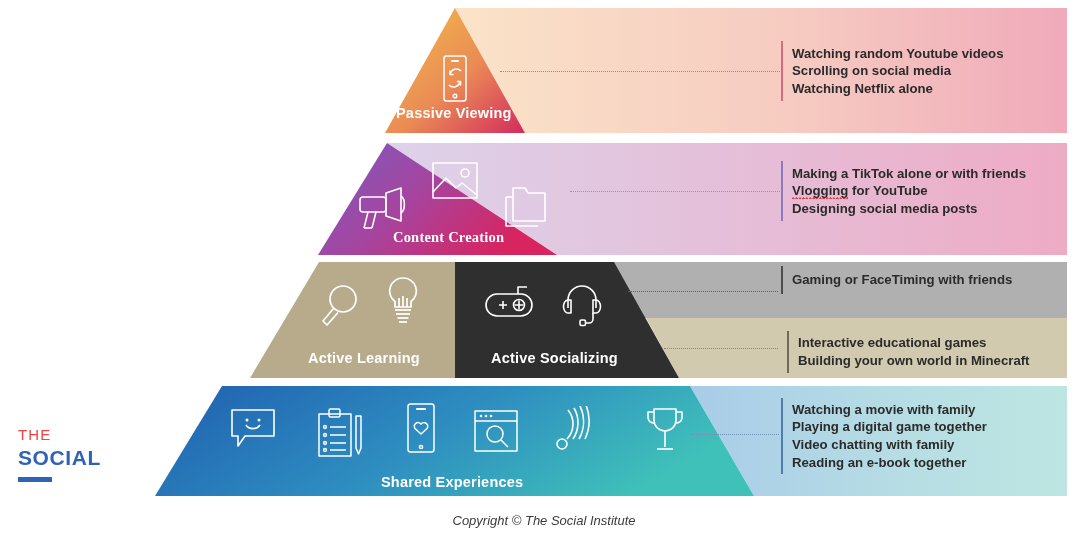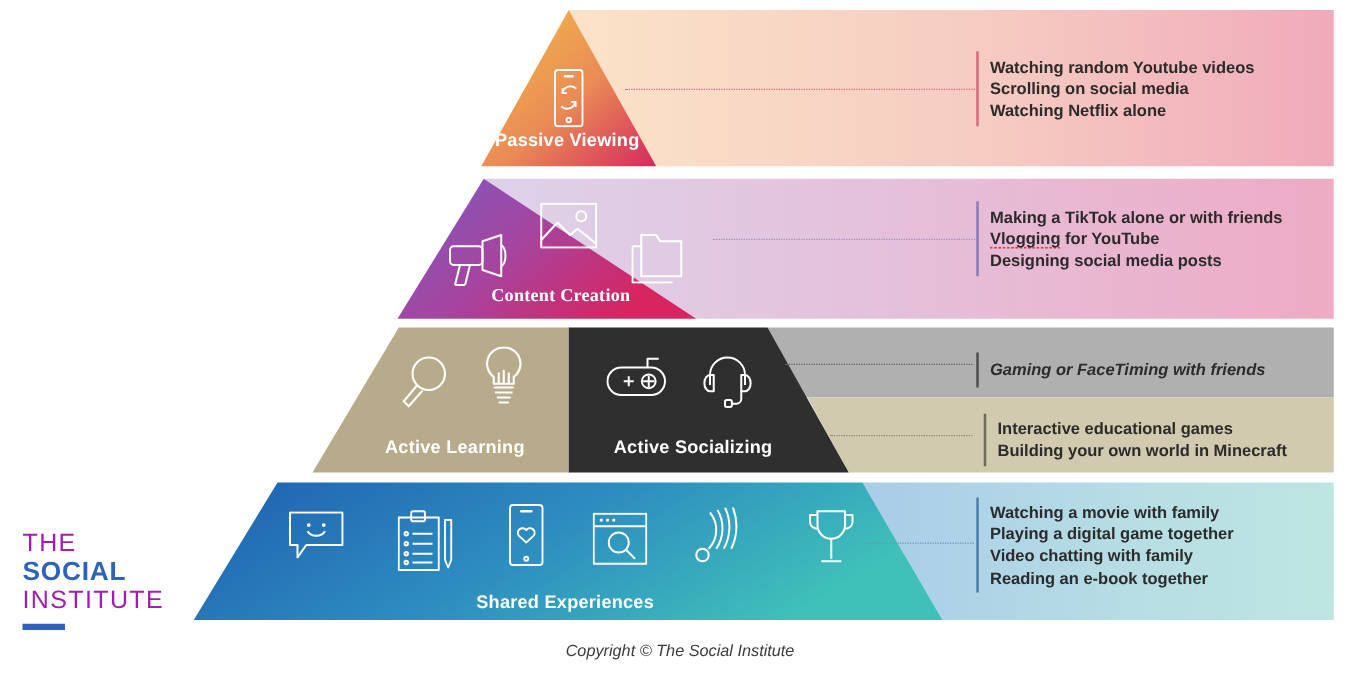--- a/index.html
+++ b/index.html
@@ -55,21 +55,21 @@
   .connector { position: absolute; height: 0; border-top: 1px dotted; }
 
   
   .icon { position: absolute; }
   .icon svg { display: block; }
 
   
   #logo { position: absolute; left: 18px; top: 424px; width: 120px; }
   #logo .l1, #logo .l3 {
     font-family: "Liberation Sans", sans-serif;
-    font-size: 20px; letter-spacing: 1.1px; color: #a21caf; line-height: 22px;
+    font-size: 15px; letter-spacing: 1.1px; color: #ef4444; line-height: 22px;
   }
   #logo .l2 {
     font-family: "Liberation Sans", sans-serif;
     font-size: 21px; letter-spacing: .6px; color: #2f63b8;
     font-weight: bold; line-height: 23px;
   }
   #logo .bar { width: 34px; height: 5px; background: #2f63b8; margin-top: 8px; }
 
   
   #copyright {
@@ -240,21 +240,21 @@
         <rect x="20" y="40" width="5.5" height="5.5" rx="1.4"></rect>
       </svg>
     </div>
 
     <div class="tier-title" style="left:308px; top:88px;">Active Learning</div>
 
     <div class="tier-title" style="left:491px; top:88px;">Active Socializing</div>
 
     <div class="connector" style="left:628px; top:29px; width:150px; border-color:#5f5f5f;"></div>
 
-    <div class="examples" style="left:781px; top:20px; height:28px;font-style:italic;">
+    <div class="examples" style="left:781px; top:4px; height:28px;">
       <div class="ex-rule" style="background:#4d4d4d;"></div>
       <div class="ex-list">
         <span class="ex-line">Gaming or FaceTiming with friends</span>
       </div>
     </div>
 
     <div class="connector" style="left:664px; top:86px; width:114px; border-color:#8d866f;"></div>
 
     <div class="examples" style="left:781px; top:69px; height:42px;padding-left:6px;">
       <div class="ex-rule" style="background:#6f6a58;"></div>
@@ -361,19 +361,18 @@
         <span class="ex-line">Playing a digital game together</span>
         <span class="ex-line">Video chatting with family</span>
         <span class="ex-line">Reading an e-book together</span>
       </div>
     </div>
   </div>
 
   <div id="logo">
     <div class="l1">THE</div>
     <div class="l2">SOCIAL</div>
-    <div class="l3">INSTITUTE</div>
     <div class="bar"></div>
   </div>
 
   <div id="copyright">Copyright © The Social Institute</div>
 
 </div>
 
 </body></html>

